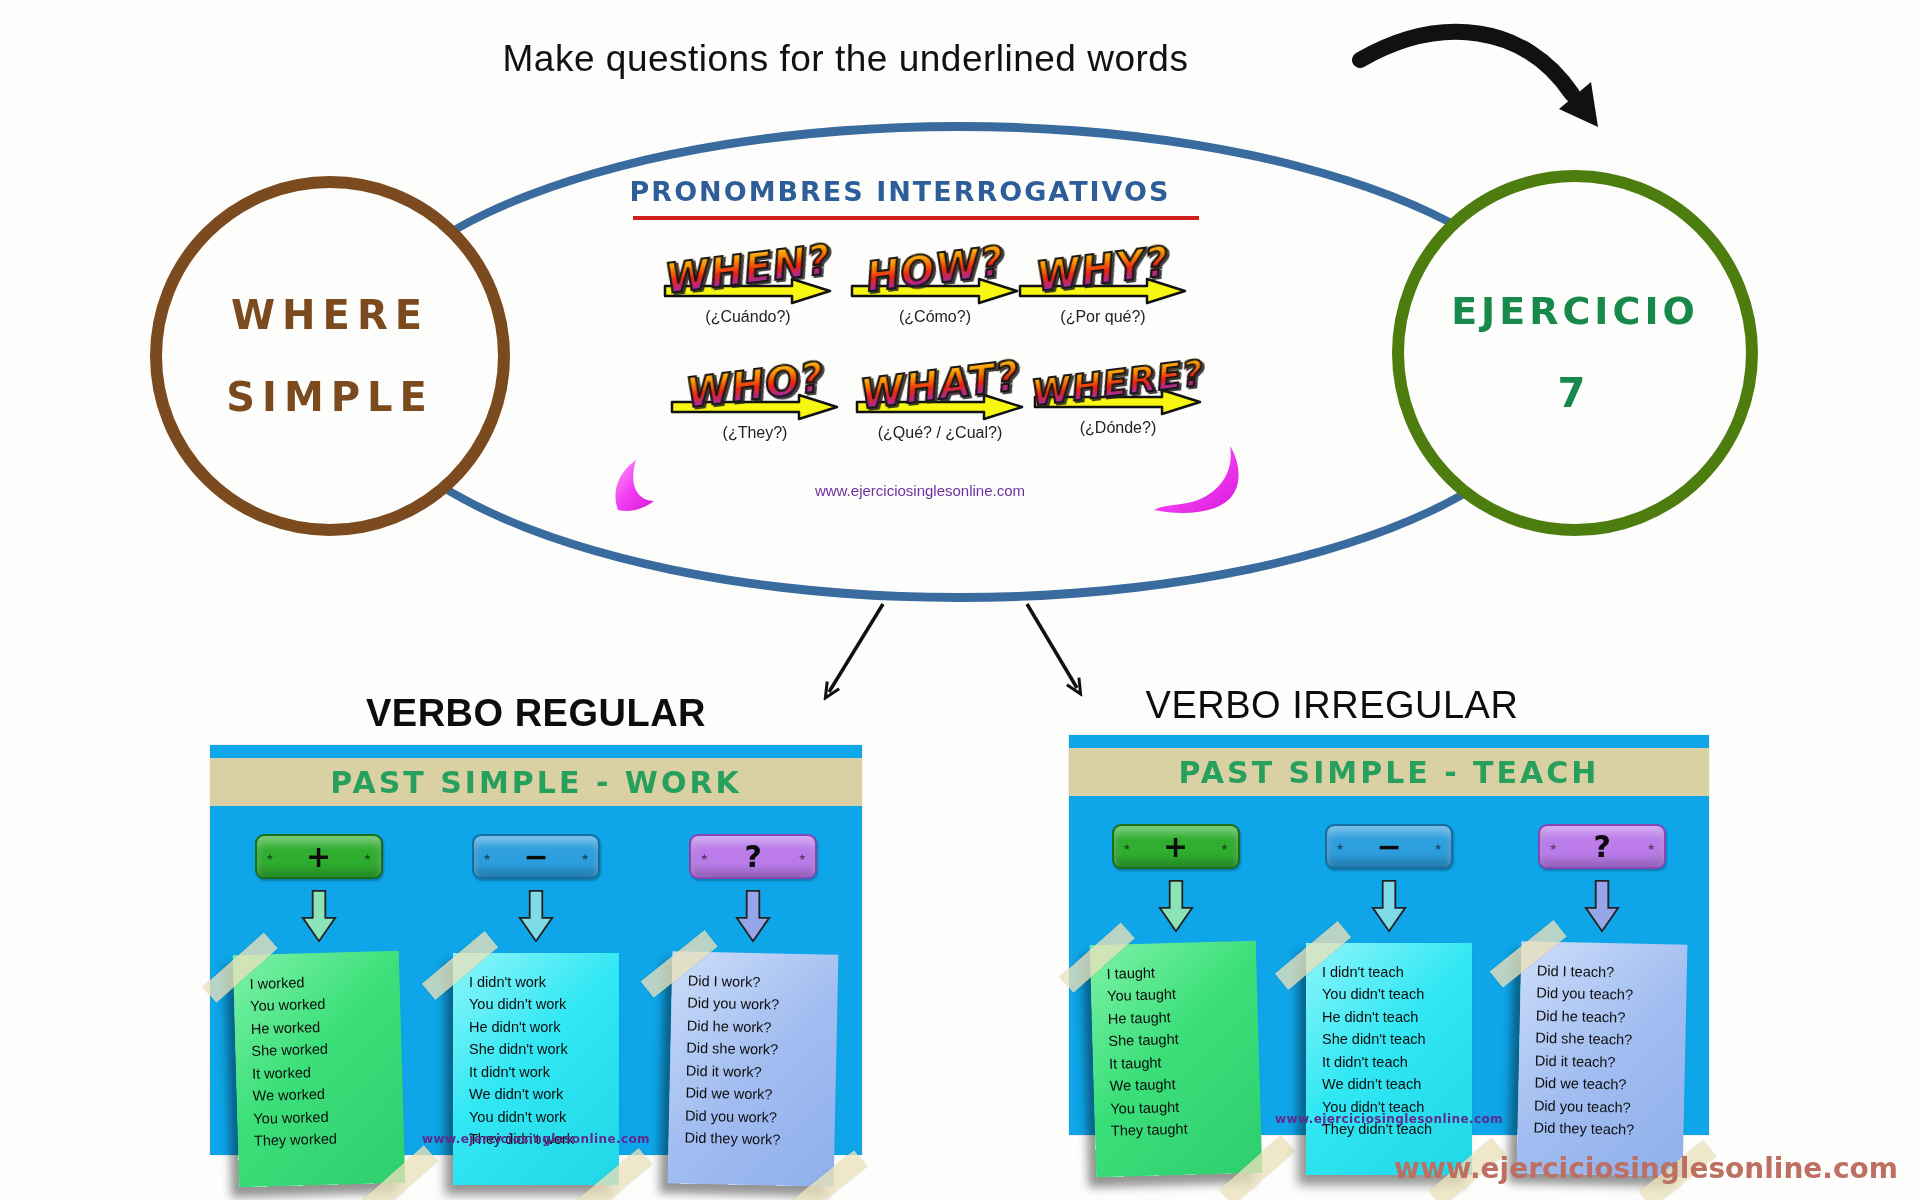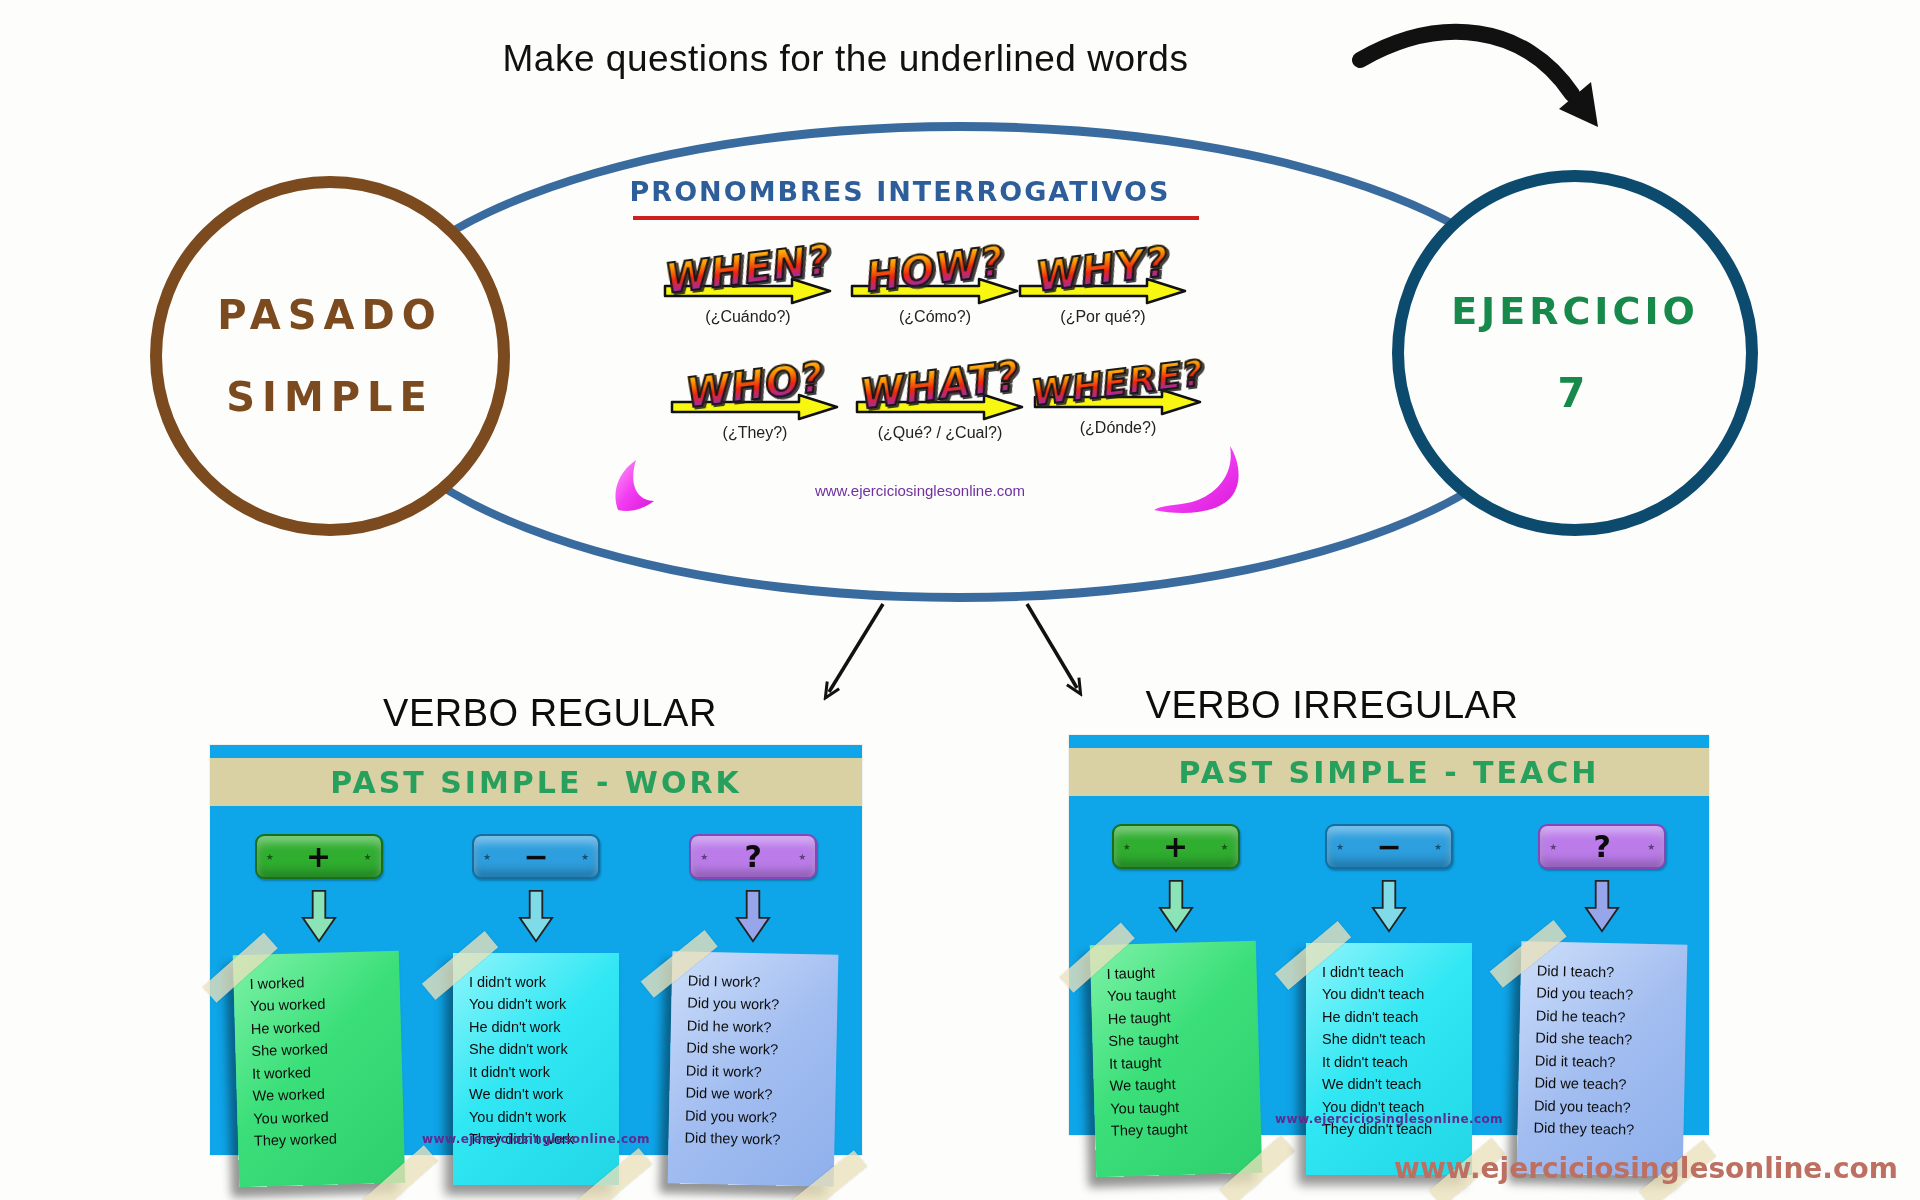--- a/index.html
+++ b/index.html
@@ -11,21 +11,21 @@
   
   .main-title{left:0;right:0;top:38px;text-align:center;font-size:37px;color:#111;
     letter-spacing:.5px;padding-right:260px;margin-left:31px;}
 
   
   .oval{left:345px;top:122px;width:1210px;height:462px;border:9px solid #3a6b9e;border-radius:50%;}
 
   
   .circle{border-radius:50%;background:#fdfdfc;display:flex;flex-direction:column;align-items:center;justify-content:center;}
   .circle.brown{left:150px;top:176px;width:336px;height:336px;border:12px solid #7b4a1e;color:#7b4a1e;}
-  .circle.green{left:1392px;top:170px;width:342px;height:342px;border:12px solid #0c4a6e;color:#17894a;}
+  .circle.green{left:1392px;top:170px;width:342px;height:342px;border:12px solid #4d7c0f;color:#17894a;}
   .circle .l1,.circle .l2{font-family:"DejaVu Sans",sans-serif;font-weight:bold;letter-spacing:7px;font-size:40px;line-height:1.1;}
   .circle .l2{margin-top:38px;}
   .circle.green .l1{letter-spacing:4px;font-size:38px;}
 
   
   .pron-heading{left:540px;top:176px;width:720px;text-align:center;font-family:"DejaVu Sans",sans-serif;
     font-weight:bold;font-size:27px;letter-spacing:2px;color:#2e5e99;}
   .pron-underline{left:633px;top:216px;width:566px;height:4px;background:#cf2020;}
 
   
@@ -99,21 +99,21 @@
   <div class="abs main-title">Make questions for the underlined words</div>
 
   <svg class="abs" style="left:1340px;top:22px;" width="300" height="140" viewBox="0 0 300 140">
     <path d="M 20 38 C 100 -8 185 2 232 72" stroke="#111" stroke-width="16" fill="none" stroke-linecap="round"></path>
     <polygon points="219,87 251,60 258,105" fill="#111"></polygon>
   </svg>
 
   <div class="abs oval"></div>
 
   <div class="abs circle brown">
-    <span class="l1">PASADO</span>
+    <span class="l1">WHERE</span>
     <span class="l2">SIMPLE</span>
   </div>
 
   <div class="abs circle green">
     <span class="l1">EJERCICIO</span>
     <span class="l2">7</span>
   </div>
 
   <div class="abs pron-heading">PRONOMBRES INTERROGATIVOS</div>
   <div class="abs pron-underline"></div>
@@ -171,21 +171,21 @@
 
   <div class="abs oval-site site-purple">www.ejerciciosinglesonline.com</div>
 
   <svg class="abs" style="left:805px;top:598px;" width="95" height="115" viewBox="0 0 95 115">
     <line x1="78" y1="6" x2="24" y2="94" stroke="#111" stroke-width="3.5" marker-end="url(#thinhead)"></line>
   </svg>
   <svg class="abs" style="left:1015px;top:598px;" width="95" height="112" viewBox="0 0 95 112">
     <line x1="12" y1="6" x2="62" y2="90" stroke="#111" stroke-width="3.5" marker-end="url(#thinhead)"></line>
   </svg>
 
-  <div class="abs verbo" style="left:224px;top:692px;width:652px;">VERBO REGULAR</div>
+  <div class="abs verbo" style="left:210px;top:692px;width:652px;font-weight:bold;">VERBO REGULAR</div>
   <div class="abs verbo" style="left:1012px;top:684px;width:640px;text-align:center;">VERBO IRREGULAR</div>
 
   <div class="abs card" style="left:210px;top:745px;width:652px;height:410px;">
     <div class="band">
       <span class="band-title">PAST SIMPLE - WORK</span>
     </div>
     <div class="cols">
       <div class="col">
         <div class="plaque green">
           <span class="star left">★</span>

